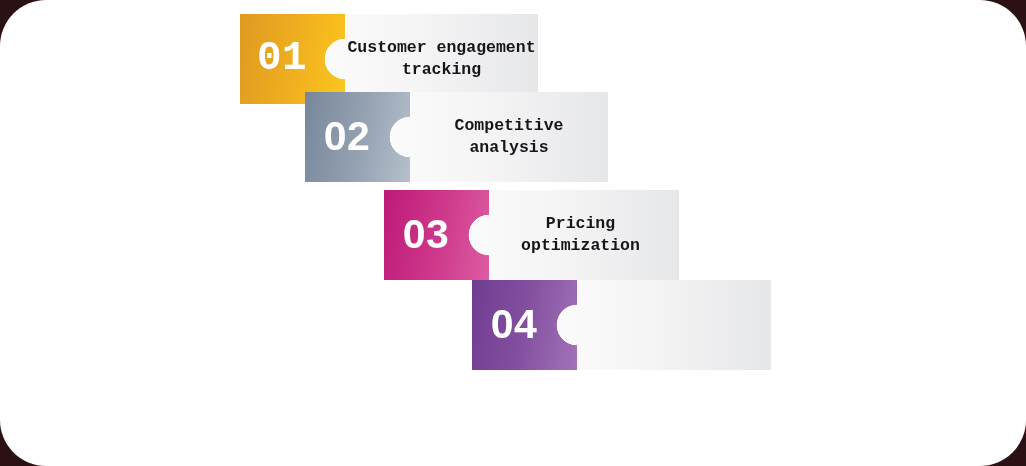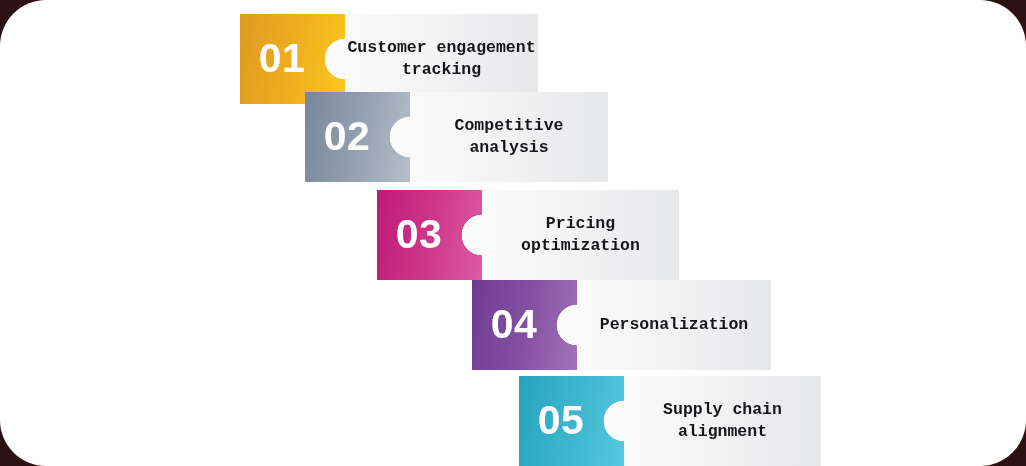--- a/index.html
+++ b/index.html
@@ -123,52 +123,44 @@
 <body>
 
 <div id="root">
 
   <div id="card"></div>
 
   <div id="steps">
 
     <div class="step" id="step-1">
       <div class="panel"></div>
-      <div class="tag" style="background:linear-gradient(100deg,#df9a22 0%,#eead1f 48%,#fcc71e 100%);">
+      <div class="tag" style="background:linear-gradient(100deg,#df9a22 0%,#eead1f 48%,#fcc71e 100%);font-family:Liberation Mono, monospace;">
         <div class="tag-num">01</div>
       </div>
       <div class="label">Customer engagement tracking</div>
     </div>
 
     <div class="step" id="step-2">
       <div class="panel"></div>
       <div class="tag" style="background:linear-gradient(100deg,#77879a 0%,#94a1b1 52%,#b6c0cb 100%);">
         <div class="tag-num">02</div>
       </div>
       <div class="label">Competitive analysis</div>
     </div>
 
     <div class="step" id="step-3">
       <div class="panel"></div>
-      <div class="tag" style="background:linear-gradient(100deg,#bd1a78 0%,#cd3789 50%,#dd5ca3 100%);">
+      <div class="tag" style="background:linear-gradient(100deg,#bd1a78 0%,#cd3789 50%,#dd5ca3 100%);margin-left:7px;">
         <div class="tag-num">03</div>
       </div>
       <div class="label">Pricing optimization</div>
     </div>
 
     <div class="step" id="step-4">
       <div class="panel"></div>
       <div class="tag" style="background:linear-gradient(100deg,#6f3c91 0%,#8350a0 50%,#a273b8 100%);">
         <div class="tag-num">04</div>
       </div>
-      <div class="label">Personalization</div>
     </div>
 
-    <div class="step" id="step-5">
-      <div class="panel"></div>
-      <div class="tag" style="background:linear-gradient(100deg,#28a4bd 0%,#3db5ce 50%,#56c9de 100%);">
-        <div class="tag-num">05</div>
-      </div>
-      <div class="label">Supply chain alignment</div>
-    </div>
 
   </div>
 </div>
 
 </body></html>

